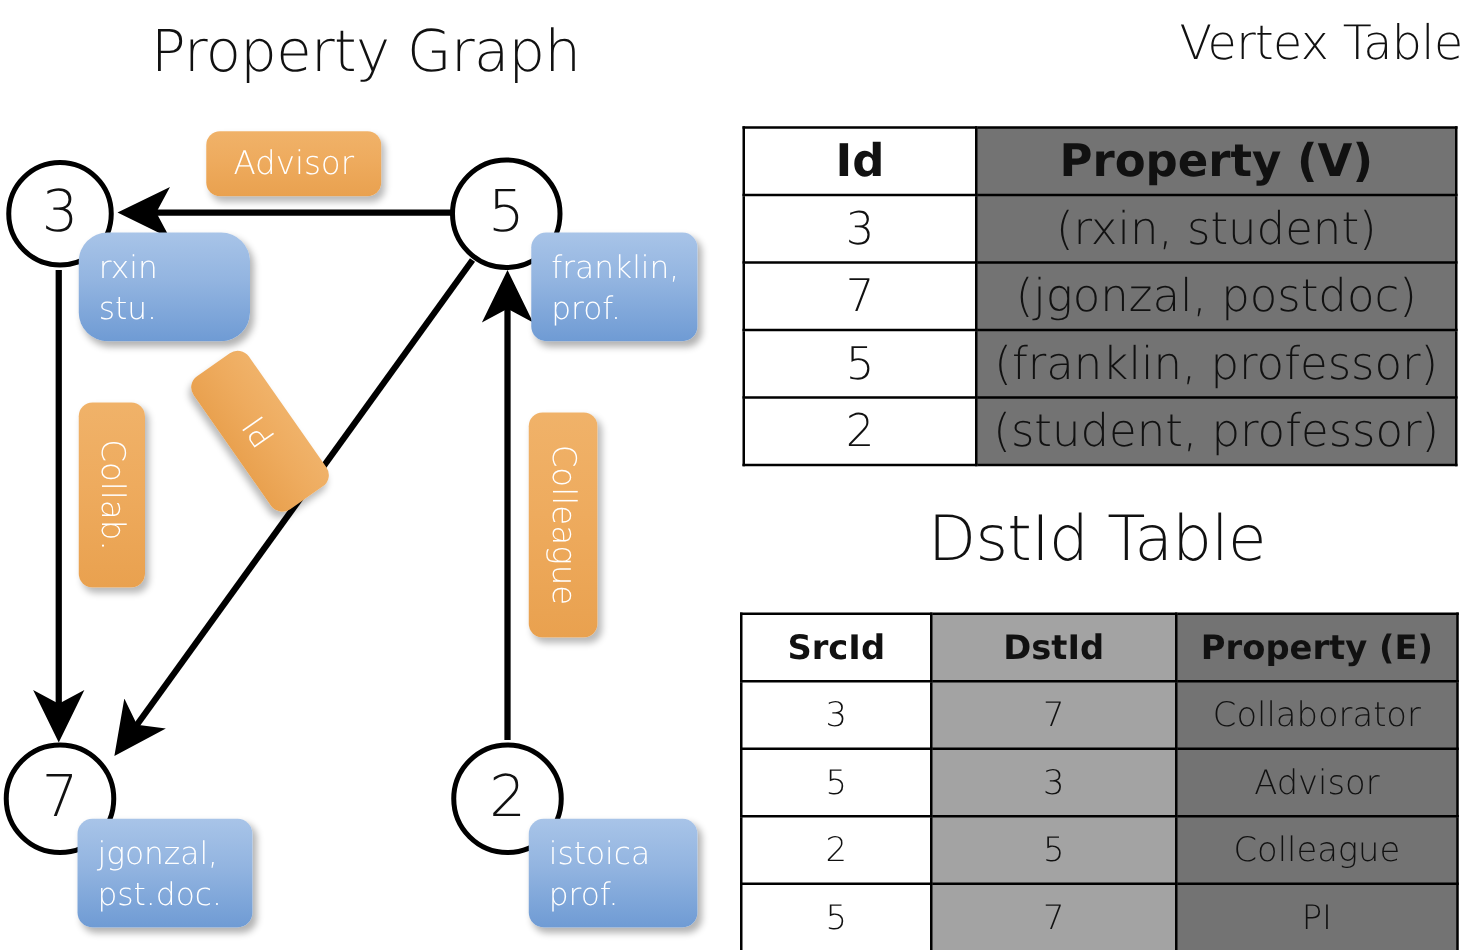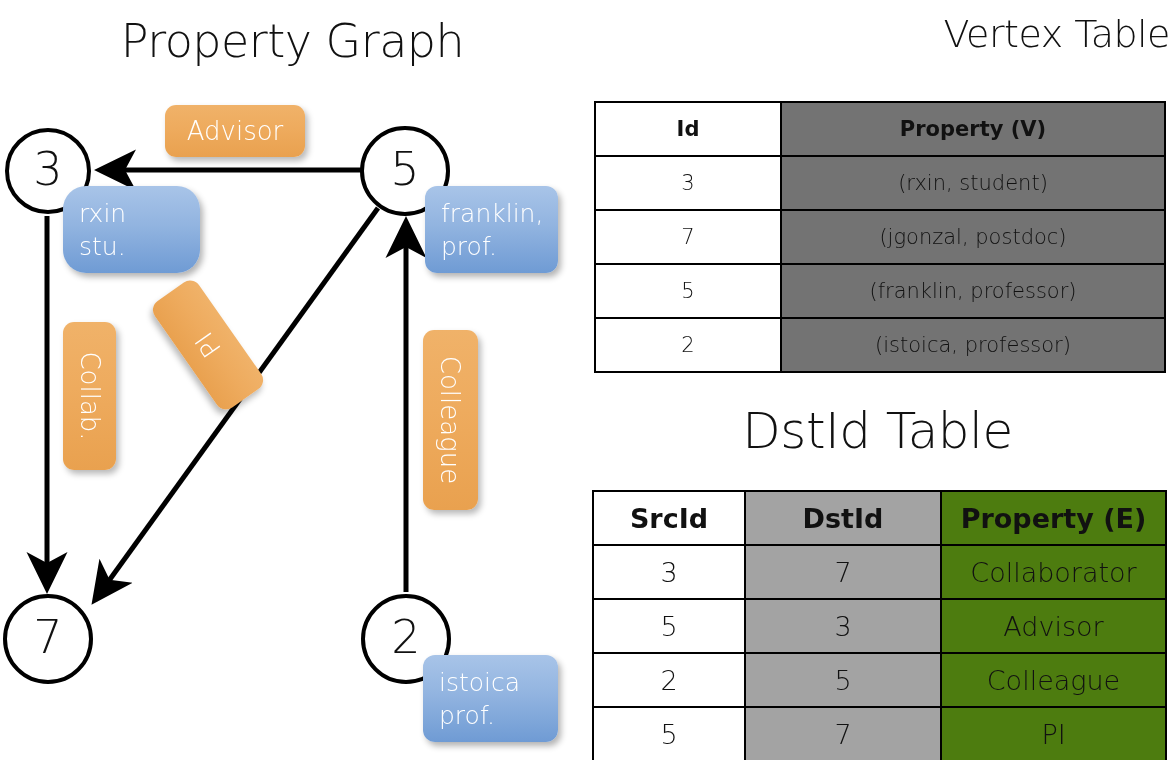--- a/index.html
+++ b/index.html
@@ -94,29 +94,29 @@
   .data-table td, .data-table th {
     border:2px solid #000;
     text-align:center;
     font-weight:300;
     color:#111;
     padding:0;
   }
   .data-table th { font-weight:700; }
 
   #vertex-table { left:594px; top:101px; width:572px; }
-  #vertex-table td, #vertex-table th { height:54px; font-size:21px; }
+  #vertex-table td, #vertex-table th { height:54px; font-size:36px; }
   #vertex-table .col-id   { width:186px; background:#ffffff; }
   #vertex-table .col-prop { background:#737373; }
 
   #edge-table { left:592px; top:490px; width:575px; }
   #edge-table td, #edge-table th { height:54px; font-size:27px; }
   #edge-table .col-src { width:152px; background:#ffffff; }
   #edge-table .col-dst { width:196px; background:#a3a3a3;margin-left:40px; }
-  #edge-table .col-prop { background:#4d7c0f; }
+  #edge-table .col-prop { background:#737373; }
 </style>
 </head>
 <body>
 
 <div class="title" id="title-property-graph">Property Graph</div>
 <div class="title" id="title-vertex-table">Vertex Table</div>
 <div class="title" id="title-edge-table">DstId Table</div>
 
 <div id="graph-panel">
 
@@ -159,20 +159,22 @@
       <span>7</span>
     </div>
   <div class="node" id="node-2">
       <span>2</span>
     </div>
 
   <div class="prop-box" id="prop-rxin">rxin
 stu.</div>
   <div class="prop-box" id="prop-franklin">franklin,
 prof.</div>
+  <div class="prop-box" id="prop-jgonzal">jgonzal,
+pst.doc.</div>
   <div class="prop-box" id="prop-istoica">istoica
 prof.</div>
 </div>
 
 <table class="data-table" id="vertex-table">
   <thead>
     <tr>
       <th class="col-id">Id</th>
       <th class="col-prop">Property (V)</th>
     </tr>
@@ -185,21 +187,21 @@
     <tr>
       <td class="col-id">7</td>
       <td class="col-prop">(jgonzal, postdoc)</td>
     </tr>
     <tr>
       <td class="col-id">5</td>
       <td class="col-prop">(franklin, professor)</td>
     </tr>
     <tr>
       <td class="col-id">2</td>
-      <td class="col-prop">(istoica, professor)</td>
+      <td class="col-prop">(student, professor)</td>
     </tr>
   </tbody>
 </table>
 
 <table class="data-table" id="edge-table">
   <thead>
     <tr>
       <th class="col-src">SrcId</th>
       <th class="col-dst">DstId</th>
       <th class="col-prop">Property (E)</th>

